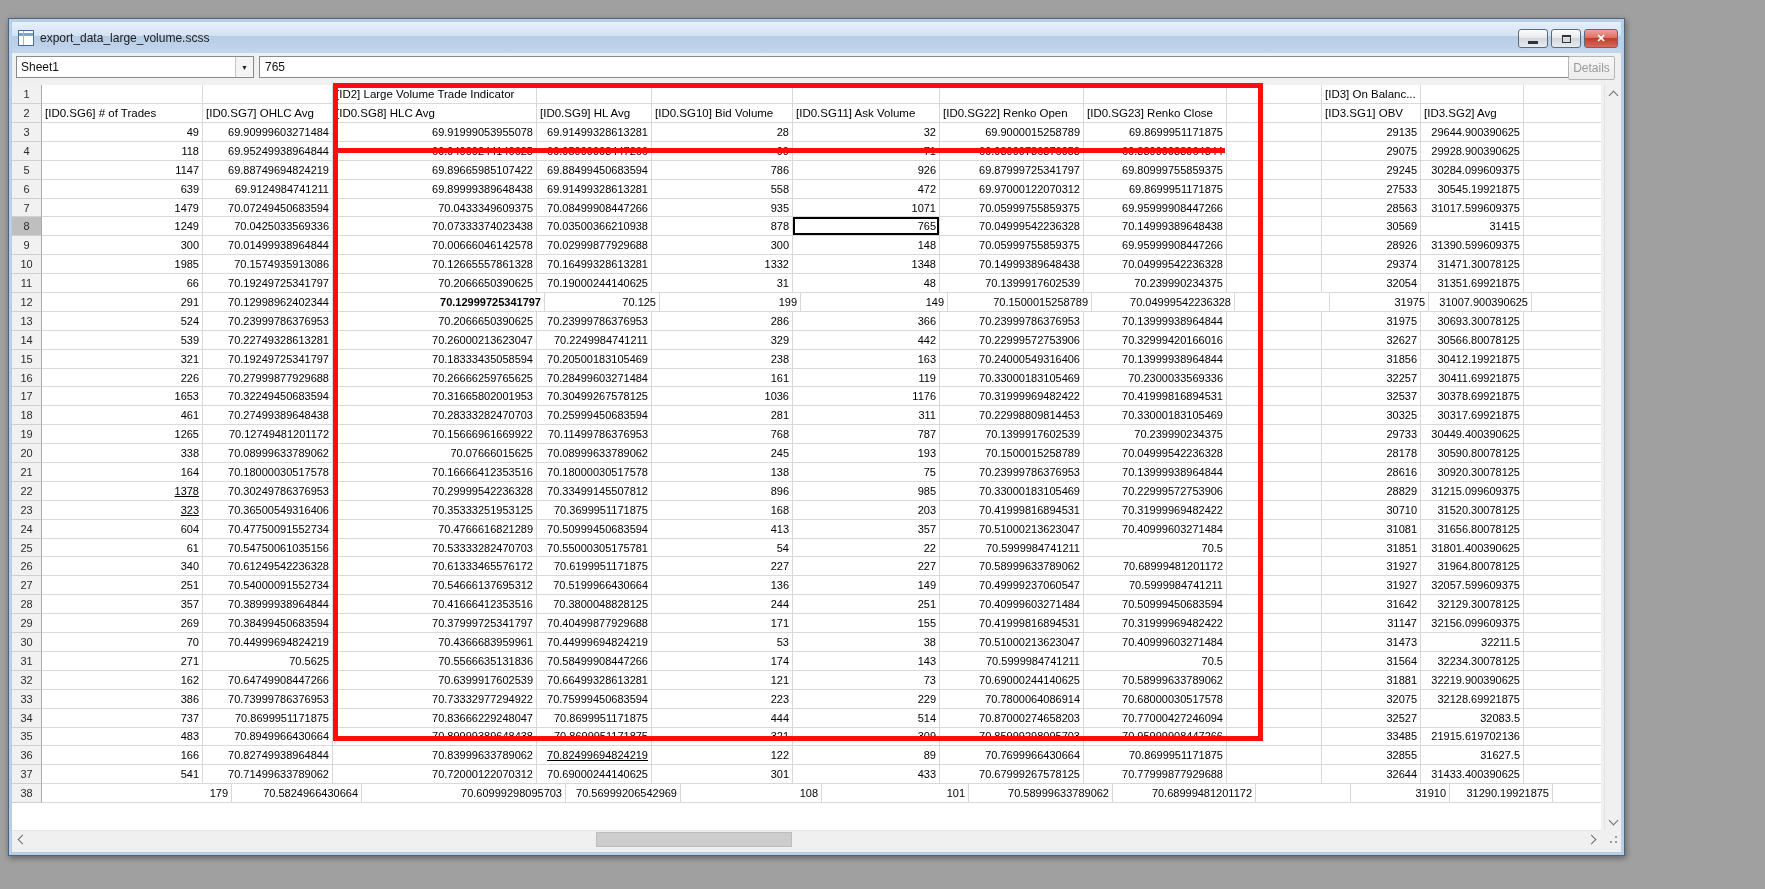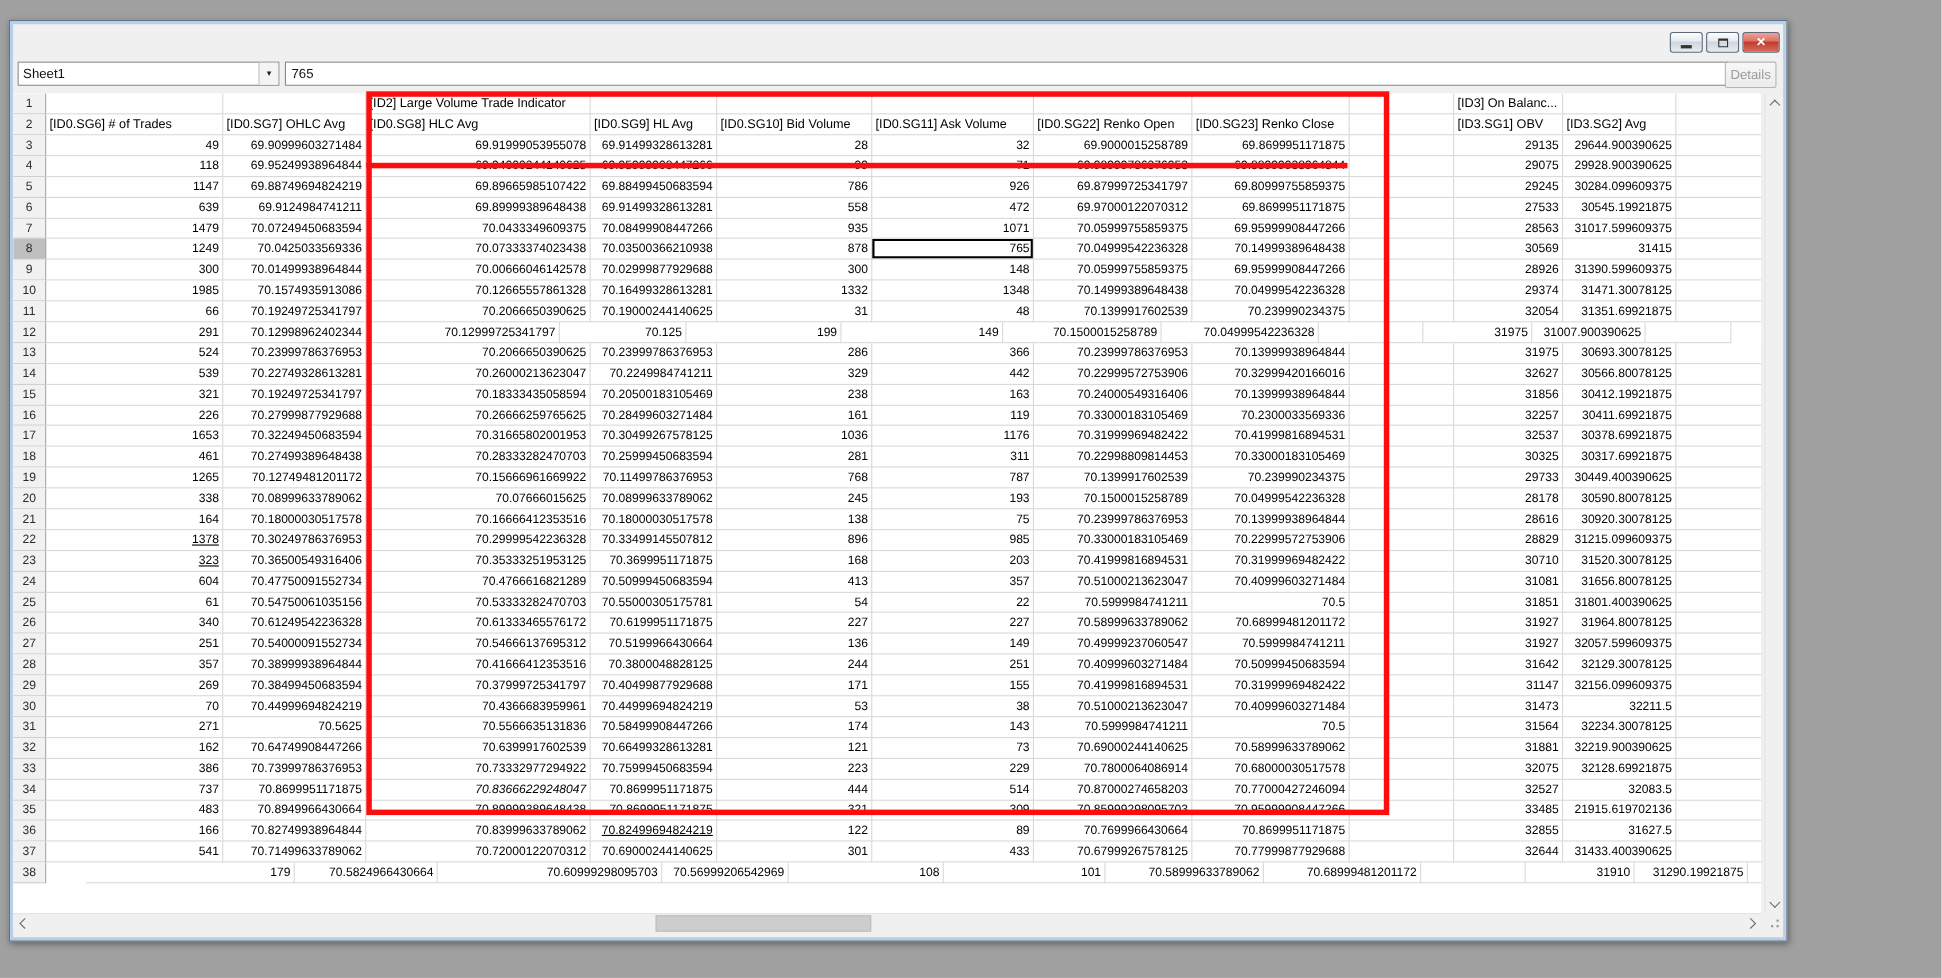--- a/index.html
+++ b/index.html
@@ -95,20 +95,24 @@
   .grip i:nth-child(3){right:9px;bottom:4px;}
   
   .anno-rect{position:absolute;left:324px;top:64px;width:930px;height:658px;border:5px solid #fd0d0d;box-sizing:border-box;pointer-events:none;}
   .anno-line{position:absolute;left:324px;top:129px;width:892px;height:5px;background:#fd0d0d;pointer-events:none;}
 </style>
 </head>
 <body>
 
 <div class="window">
 
+  <div class="titlebar">
+    <span class="win-icon"></span>
+    <span class="title-text">export_data_large_volume.scss</span>
+  </div>
 
   <div class="win-buttons">
     <div class="win-btn">
         <span class="glyph-min"></span>
       </div>
     <div class="win-btn">
         <span class="glyph-max"></span>
       </div>
     <div class="win-btn close">
         <span>✕</span>
@@ -291,21 +295,21 @@
         <div class="gcell num" style="width: 143px; height: 18.9px;">70.239990234375</div>
         <div class="gcell num" style="width: 95px; height: 18.9px;"></div>
         <div class="gcell num" style="width: 99px; height: 18.9px;">32054</div>
         <div class="gcell num" style="width: 103px; height: 18.9px;">31351.69921875</div>
         <div class="gcell num" style="width: 78px; height: 18.9px;"></div>
       </div>
       <div class="grow">
         <div class="rncell" style="width: 30px; height: 18.9px;">12</div>
         <div class="gcell num" style="width: 161px; height: 18.9px;">291</div>
         <div class="gcell num" style="width: 130px; height: 18.9px;">70.12998962402344</div>
-        <div class="gcell num" style="width: 176px; height: 18.9px;">70.12999725341797</div>
+        <div class="gcell num" style="width: 212px; height: 18.9px; font-weight: bold;">70.12999725341797</div>
         <div class="gcell num" style="width: 115px; height: 18.9px;">70.125</div>
         <div class="gcell num" style="width: 141px; height: 18.9px;">199</div>
         <div class="gcell num" style="width: 147px; height: 18.9px;">149</div>
         <div class="gcell num" style="width: 144px; height: 18.9px;">70.1500015258789</div>
         <div class="gcell num" style="width: 143px; height: 18.9px;">70.04999542236328</div>
         <div class="gcell num" style="width: 95px; height: 18.9px;"></div>
         <div class="gcell num" style="width: 99px; height: 18.9px;">31975</div>
         <div class="gcell num" style="width: 103px; height: 18.9px;">31007.900390625</div>
         <div class="gcell num" style="width: 78px; height: 18.9px;"></div>
       </div>
@@ -621,21 +625,21 @@
         <div class="gcell num" style="width: 143px; height: 18.9px;">70.68000030517578</div>
         <div class="gcell num" style="width: 95px; height: 18.9px;"></div>
         <div class="gcell num" style="width: 99px; height: 18.9px;">32075</div>
         <div class="gcell num" style="width: 103px; height: 18.9px;">32128.69921875</div>
         <div class="gcell num" style="width: 78px; height: 18.9px;"></div>
       </div>
       <div class="grow">
         <div class="rncell" style="width: 30px; height: 18.9px;">34</div>
         <div class="gcell num" style="width: 161px; height: 18.9px;">737</div>
         <div class="gcell num" style="width: 130px; height: 18.9px;">70.8699951171875</div>
-        <div class="gcell num" style="width: 204px; height: 18.9px; font-style: italic;">70.83666229248047</div>
+        <div class="gcell num" style="width: 204px; height: 18.9px;">70.83666229248047</div>
         <div class="gcell num" style="width: 115px; height: 18.9px;">70.8699951171875</div>
         <div class="gcell num" style="width: 141px; height: 18.9px;">444</div>
         <div class="gcell num" style="width: 147px; height: 18.9px;">514</div>
         <div class="gcell num" style="width: 144px; height: 18.9px;">70.87000274658203</div>
         <div class="gcell num" style="width: 143px; height: 18.9px;">70.77000427246094</div>
         <div class="gcell num" style="width: 95px; height: 18.9px;"></div>
         <div class="gcell num" style="width: 99px; height: 18.9px;">32527</div>
         <div class="gcell num" style="width: 103px; height: 18.9px;">32083.5</div>
         <div class="gcell num" style="width: 78px; height: 18.9px;"></div>
       </div>
@@ -679,21 +683,21 @@
         <div class="gcell num" style="width: 147px; height: 18.9px;">433</div>
         <div class="gcell num" style="width: 144px; height: 18.9px;">70.67999267578125</div>
         <div class="gcell num" style="width: 143px; height: 18.9px;">70.77999877929688</div>
         <div class="gcell num" style="width: 95px; height: 18.9px;"></div>
         <div class="gcell num" style="width: 99px; height: 18.9px;">32644</div>
         <div class="gcell num" style="width: 103px; height: 18.9px;">31433.400390625</div>
         <div class="gcell num" style="width: 78px; height: 18.9px;"></div>
       </div>
       <div class="grow">
         <div class="rncell" style="width: 30px; height: 18.9px;">38</div>
-        <div class="gcell num" style="width: 190px; height: 18.9px; margin-left: 36px;">179</div>
+        <div class="gcell num" style="width: 190px; height: 18.9px;">179</div>
         <div class="gcell num" style="width: 130px; height: 18.9px;">70.5824966430664</div>
         <div class="gcell num" style="width: 204px; height: 18.9px;">70.60999298095703</div>
         <div class="gcell num" style="width: 115px; height: 18.9px;">70.56999206542969</div>
         <div class="gcell num" style="width: 141px; height: 18.9px;">108</div>
         <div class="gcell num" style="width: 147px; height: 18.9px;">101</div>
         <div class="gcell num" style="width: 144px; height: 18.9px;">70.58999633789062</div>
         <div class="gcell num" style="width: 143px; height: 18.9px;">70.68999481201172</div>
         <div class="gcell num" style="width: 95px; height: 18.9px;"></div>
         <div class="gcell num" style="width: 99px; height: 18.9px;">31910</div>
         <div class="gcell num" style="width: 103px; height: 18.9px;">31290.19921875</div>

